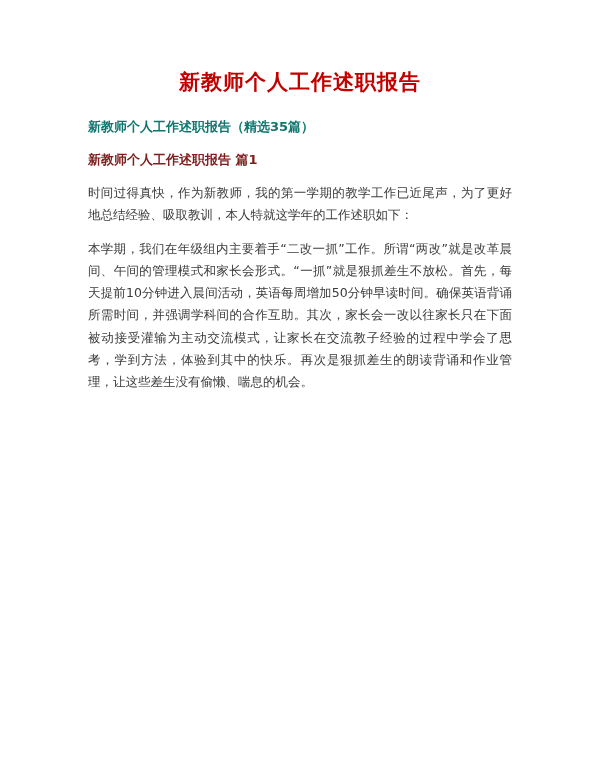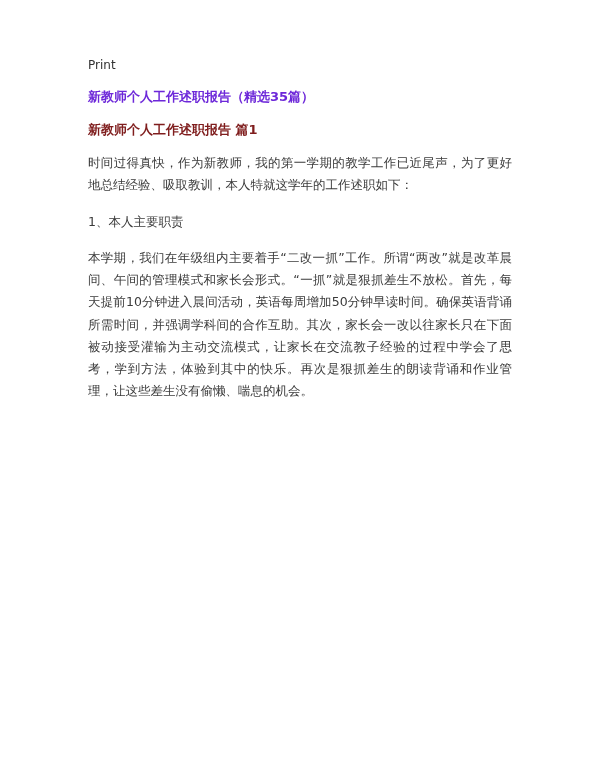--- a/index.html
+++ b/index.html
@@ -27,21 +27,21 @@
     text-align: center;
     font-size: 21px;
     font-weight: bold;
     color: #c30000;
     letter-spacing: 1px;
     margin: 10px 0 22px 0;
   }
   .doc-subtitle {
     font-size: 13px;
     font-weight: bold;
-    color: #6d28d9;
+    color: #0f766e;
     margin-bottom: 15px;
   }
   .section-heading {
     font-size: 13px;
     font-weight: bold;
     color: #7f1d1d;
     margin-bottom: 13px;
   }
   .para {
     font-size: 12.5px;
@@ -56,27 +56,26 @@
     line-height: 1.78;
     color: #3a3a3a;
     margin: 14px 0 14px 0;
   }
 </style>
 </head>
 <body>
 
 <div class="page">
 
-  <div class="print-link">Print</div>
 
+  <h1 class="doc-title" style="color: rgb(195, 0, 0);">新教师个人工作述职报告</h1>
 
   <div class="doc-subtitle">新教师个人工作述职报告（精选35篇）</div>
 
   <div class="section-heading">新教师个人工作述职报告 篇1</div>
 
   <div>
     <p class="para">时间过得真快，作为新教师，我的第一学期的教学工作已近尾声，为了更好地总结经验、吸取教训，本人特就这学年的工作述职如下：</p>
-    <p class="num-heading">1、本人主要职责</p>
     <p class="para">本学期，我们在年级组内主要着手“二改一抓”工作。所谓“两改”就是改革晨间、午间的管理模式和家长会形式。“一抓”就是狠抓差生不放松。首先，每天提前10分钟进入晨间活动，英语每周增加50分钟早读时间。确保英语背诵所需时间，并强调学科间的合作互助。其次，家长会一改以往家长只在下面被动接受灌输为主动交流模式，让家长在交流教子经验的过程中学会了思考，学到方法，体验到其中的快乐。再次是狠抓差生的朗读背诵和作业管理，让这些差生没有偷懒、喘息的机会。</p>
 
   </div>
 
 </div>
 
 </body></html>

